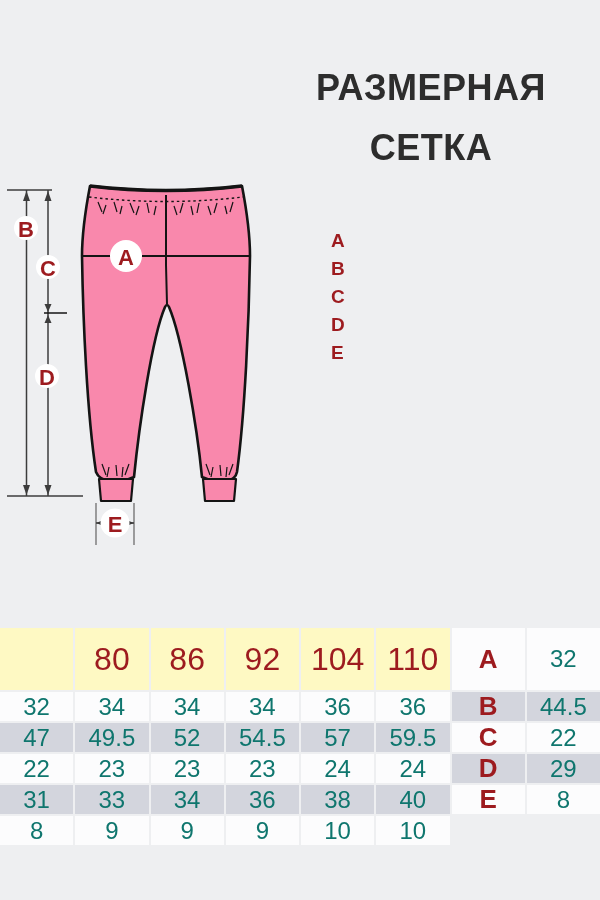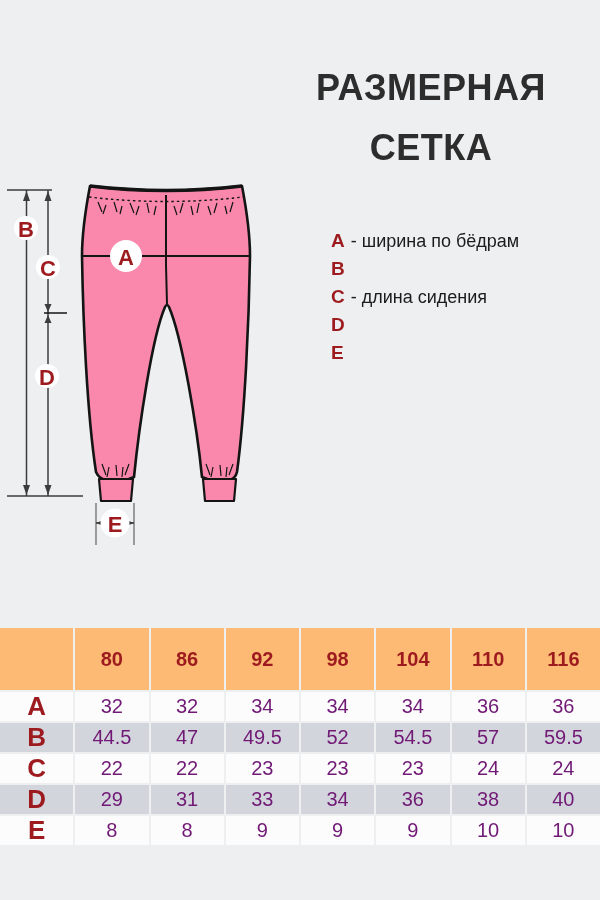--- a/index.html
+++ b/index.html
@@ -28,25 +28,25 @@
 
   
   .size-table{
     position:absolute;left:0;top:628px;width:600px;
     display:grid;
     grid-template-columns:repeat(8,1fr);
     grid-template-rows:62px repeat(5,29px);
     gap:2px;
   }
   .cell{display:flex;align-items:center;justify-content:center;}
-  .cell.head{background:#fdba74;color:#9D1B1F;font-weight:bold;font-size:20px;}
+  .cell.head{background:#fef9c3;color:#9D1B1F;font-weight:normal;font-size:32px;}
   .cell.white{background:#FCFCFD;}
   .cell.gray{background:#D3D5DD;}
   .cell.letter{color:#9D1B1F;font-weight:bold;font-size:26px;}
-  .cell.value{color:#701a75;font-size:20px;}
+  .cell.value{color:#0f766e;font-size:24px;}
 
   svg text.dim-letter{
     font-family:"Liberation Sans", sans-serif;
     font-weight:bold;font-size:22px;fill:#9D1B1F;
     text-anchor:middle;dominant-baseline:central;
   }
 </style>
 </head>
 <body>
 
@@ -117,46 +117,42 @@
       <polygon points="96,358 105,354.5 105,361.5" fill="#3c3c3c"></polygon>
       <polygon points="134,358 125,354.5 125,361.5" fill="#3c3c3c"></polygon>
       <circle cx="115" cy="358" r="14.5" fill="#ffffff"></circle>
       <text class="dim-letter" x="115" y="359">E</text>
     </g>
   </svg>
 
   <div class="legend">
     <div class="legend-item">
       <span class="legend-letter">A</span>
-      <span>- ширина по бёдрам</span>
     </div>
     <div class="legend-item">
       <span class="legend-letter">B</span>
     </div>
     <div class="legend-item">
       <span class="legend-letter">C</span>
-      <span>- длина сидения</span>
     </div>
     <div class="legend-item">
       <span class="legend-letter">D</span>
     </div>
     <div class="legend-item">
       <span class="legend-letter">E</span>
     </div>
   </div>
 
   <div class="size-table">
       <div class="cell head corner"></div>
       <div class="cell head">80</div>
       <div class="cell head">86</div>
       <div class="cell head">92</div>
-      <div class="cell head">98</div>
       <div class="cell head">104</div>
       <div class="cell head">110</div>
-      <div class="cell head">116</div>
       <div class="cell letter white">A</div>
       <div class="cell value white">32</div>
       <div class="cell value white">32</div>
       <div class="cell value white">34</div>
       <div class="cell value white">34</div>
       <div class="cell value white">34</div>
       <div class="cell value white">36</div>
       <div class="cell value white">36</div>
       <div class="cell letter gray">B</div>
       <div class="cell value gray">44.5</div>

